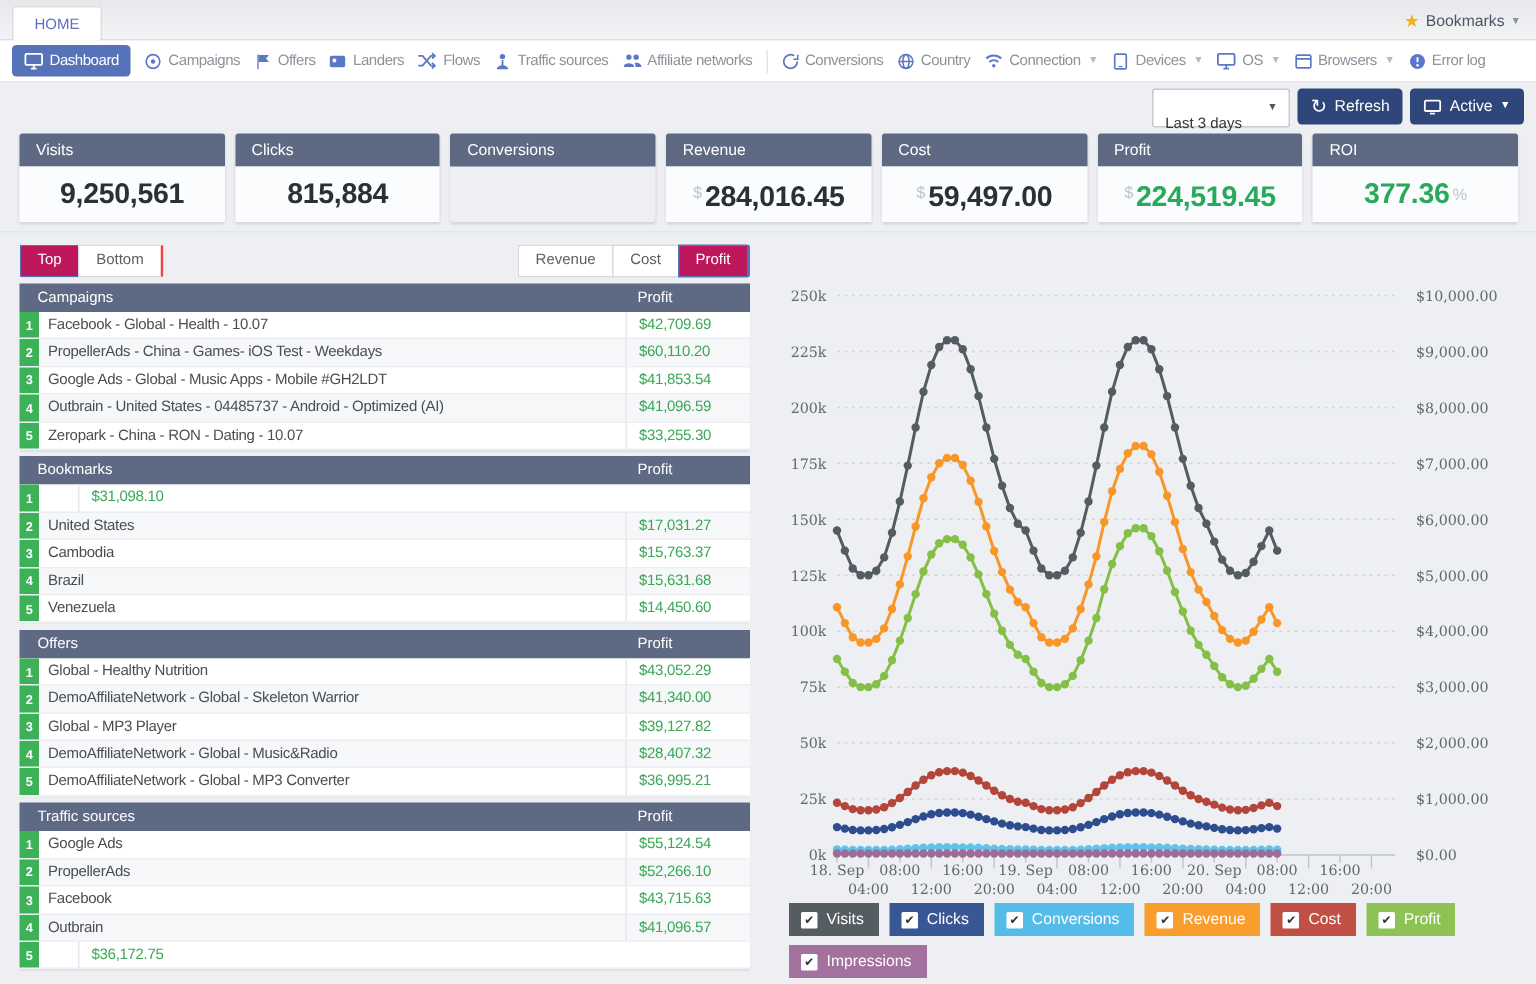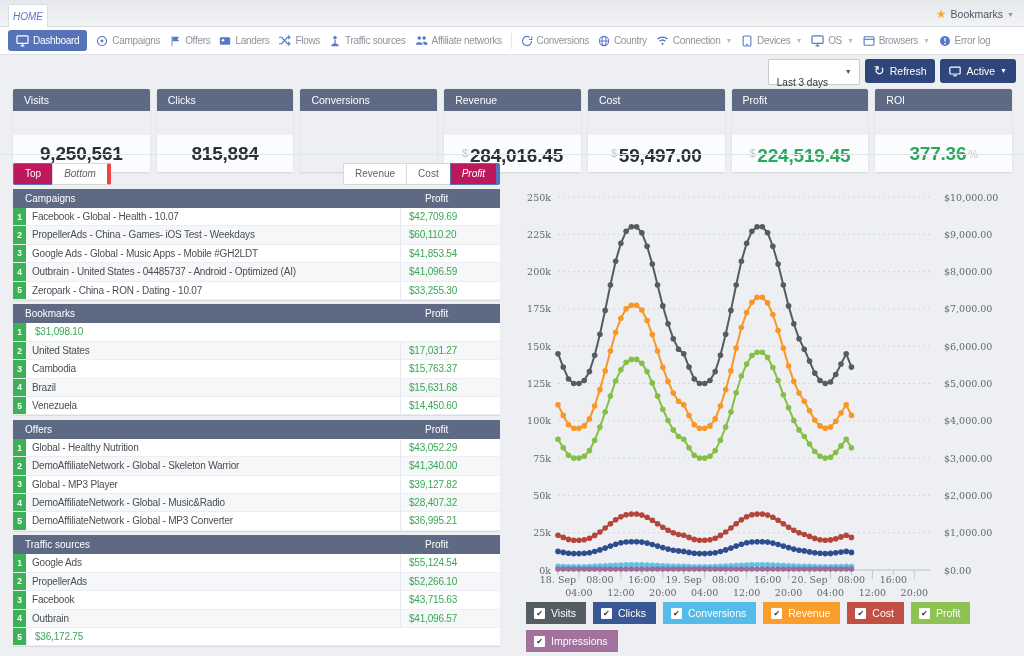--- a/index.html
+++ b/index.html
@@ -1,21 +1,21 @@
 <!DOCTYPE html>
 <html><head>
 <meta charset="utf-8">
 <style>
 * { margin:0; padding:0; box-sizing:border-box; }
 html,body { width:1024px; height:656px; }
 body { position:relative; background:#edeff2; font-family:"Liberation Sans",sans-serif; overflow:hidden; }
 
 
 .tabstrip { position:absolute; top:0; left:0; right:0; height:27px; background:linear-gradient(#e6e8eb,#f2f3f5); border-bottom:1px solid #d9dcdf; }
-.home-tab { position:absolute; left:8px; top:4px; height:23px; line-height:23px; padding:0 4px; background:#fff; border:1px solid #dcdee2; border-bottom:none; border-radius:2px 2px 0 0; font-size:10px; color:#5d6fc4;font-style:italic; }
+.home-tab { position:absolute; left:8px; top:4px; height:23px; line-height:23px; padding:0 14px; background:#fff; border:1px solid #dcdee2; border-bottom:none; border-radius:2px 2px 0 0; font-size:10px; color:#5d6fc4; }
 .bookmarks { position:absolute; right:10px; top:7px; font-size:10.5px; color:#4b5565; display:flex; align-items:center; gap:4px; cursor:pointer; }
 .bookmarks .star { color:#f2b01e; font-size:12px; }
 .bookmarks .caret { color:#8a93a3; font-size:7px; }
 
 
 .navbar { position:absolute; top:27px; left:0; right:0; height:28px; background:#fff; border-bottom:1px solid #e1e3e7; display:flex; align-items:center; padding-left:8px; }
 .nav-item { display:flex; align-items:center; gap:4px; font-size:10px; letter-spacing:-0.3px; color:#8d939c; margin-right:9px; cursor:pointer; white-space:nowrap; }
 .nav-item .nicon { color:#5b77c8; display:inline-flex; }
 .nav-item.active { background:#5673b9; color:#fff; border-radius:3px; padding:4px 8px; }
 .nav-item.active .nicon { color:#fff; }
@@ -26,46 +26,46 @@
 .controls { position:absolute; top:59px; right:8px; display:flex; gap:5px; }
 .select { width:92px; height:24px; background:#fff; border:1px solid #c6cad1; border-radius:2px; font-size:10px; color:#333; line-height:22px; padding:12px 8px; position:relative; }
 .select .caret { position:absolute; right:7px; top:1px; color:#555; font-size:7px; }
 .btn-dark { height:24px; background:#2e4679; color:#fff; border-radius:3px; font-size:10.5px; line-height:24px; padding:0 9px; display:flex; align-items:center; gap:5px; cursor:pointer; }
 .btn-dark .caret { font-size:7px; }
 
 
 .stats { position:absolute; top:89px; left:13px; right:12px; display:flex; gap:7px; }
 .card { flex:1; box-shadow:0 1px 2px rgba(0,0,0,.12); border-radius:2px; }
 .card .hd { height:22px; background:#5e6a84; border-radius:2px 2px 0 0; color:#fff; font-size:10.5px; line-height:22px; padding-left:11px; }
-.card .bd { height:37px; background:#fbfcfd; text-align:center; line-height:37px; font-size:19px; font-weight:bold; color:#2b3036; letter-spacing:-0.2px;margin-top:24px; }
+.card .bd { height:37px; background:#fbfcfd; text-align:center; line-height:37px; font-size:19px; font-weight:bold; color:#2b3036; letter-spacing:-0.2px; }
 .card .prefix { font-size:11px; font-weight:normal; color:#bfc5cc; vertical-align:5px; margin-right:2px; }
 .card .suffix { font-size:11px; font-weight:normal; color:#bfc5cc; margin-left:2px; vertical-align:2px; }
 
 .divider { position:absolute; top:154px; left:0; right:0; border-top:1px solid #e2e5e9; }
 
 
 .left-toolbar { position:absolute; top:163px; left:13px; width:487px; height:22px; }
 .btn-group { display:inline-flex; }
 .btn-group.right { position:absolute; right:0; top:0; }
 .gbtn { height:22px; line-height:20px; padding:0 11px; font-size:10px; color:#5a5f66; background:#fff; border:1px solid #d6dade; border-right:none; cursor:pointer; }
 .gbtn:first-child { border-radius:2px 0 0 2px; }
-.gbtn:last-child { border-right:4px solid #ef4444; border-radius:0 2px 2px 0;font-style:italic; }
+.gbtn:last-child { border-right:2px solid #ef4444; border-radius:0 2px 2px 0; }
 .gbtn.active { background:#be185d; border-color:#5673b9; color:#fff; }
 
 
 #tables { position:absolute; top:189px; left:13px; width:487px; }
 .tbl { margin-bottom:4.5px; box-shadow:0 1px 1px rgba(0,0,0,.08); }
 .tbl .thead { height:19px; background:#5e6a84; color:#fff; font-size:10px; display:flex; align-items:center; }
 .tbl .thead .t1 { flex:1; padding-left:12px; }
 .tbl .thead .t2 { width:83px; padding-left:8px; }
 .trow { height:18.4px; display:flex; align-items:stretch; font-size:10px; letter-spacing:-0.2px; border-bottom:1px solid #eceef1; background:#fff; }
 .trow:nth-child(odd) { background:#f6f7f9; }
 .trow .rank { width:13px; background:#3cb157; color:#fff; font-size:8.5px; font-weight:bold; display:flex; align-items:center; justify-content:center; letter-spacing:0; }
 .trow .name { flex:1; color:#494e54; line-height:17.4px; padding-left:6px; white-space:nowrap; overflow:hidden; }
-.trow .val { width:100px; color:#3aa757; line-height:17.4px; padding-left:8px; border-left:1px solid #e6e8ec; }
+.trow .val { width:83px; color:#3aa757; line-height:17.4px; padding-left:8px; border-left:1px solid #e6e8ec;margin-left:26px; }
 
 
 #chart { position:absolute; left:520px; top:160px; width:504px; height:442px; }
 #legend { position:absolute; left:526px; top:602px; width:494px; }
 .lrow { display:flex; margin-bottom:6px; }
 .lbtn { height:22px; display:inline-flex; align-items:center; gap:6px; padding:0 10px 0 8px; margin-right:7px; color:#fff; font-size:10.5px; cursor:pointer; }
 .lbtn .cb { width:11px; height:11px; background:#fff; border-radius:1px; font-size:8px; line-height:11px; text-align:center; color:#333; }
 </style>
 </head>
 <body>

